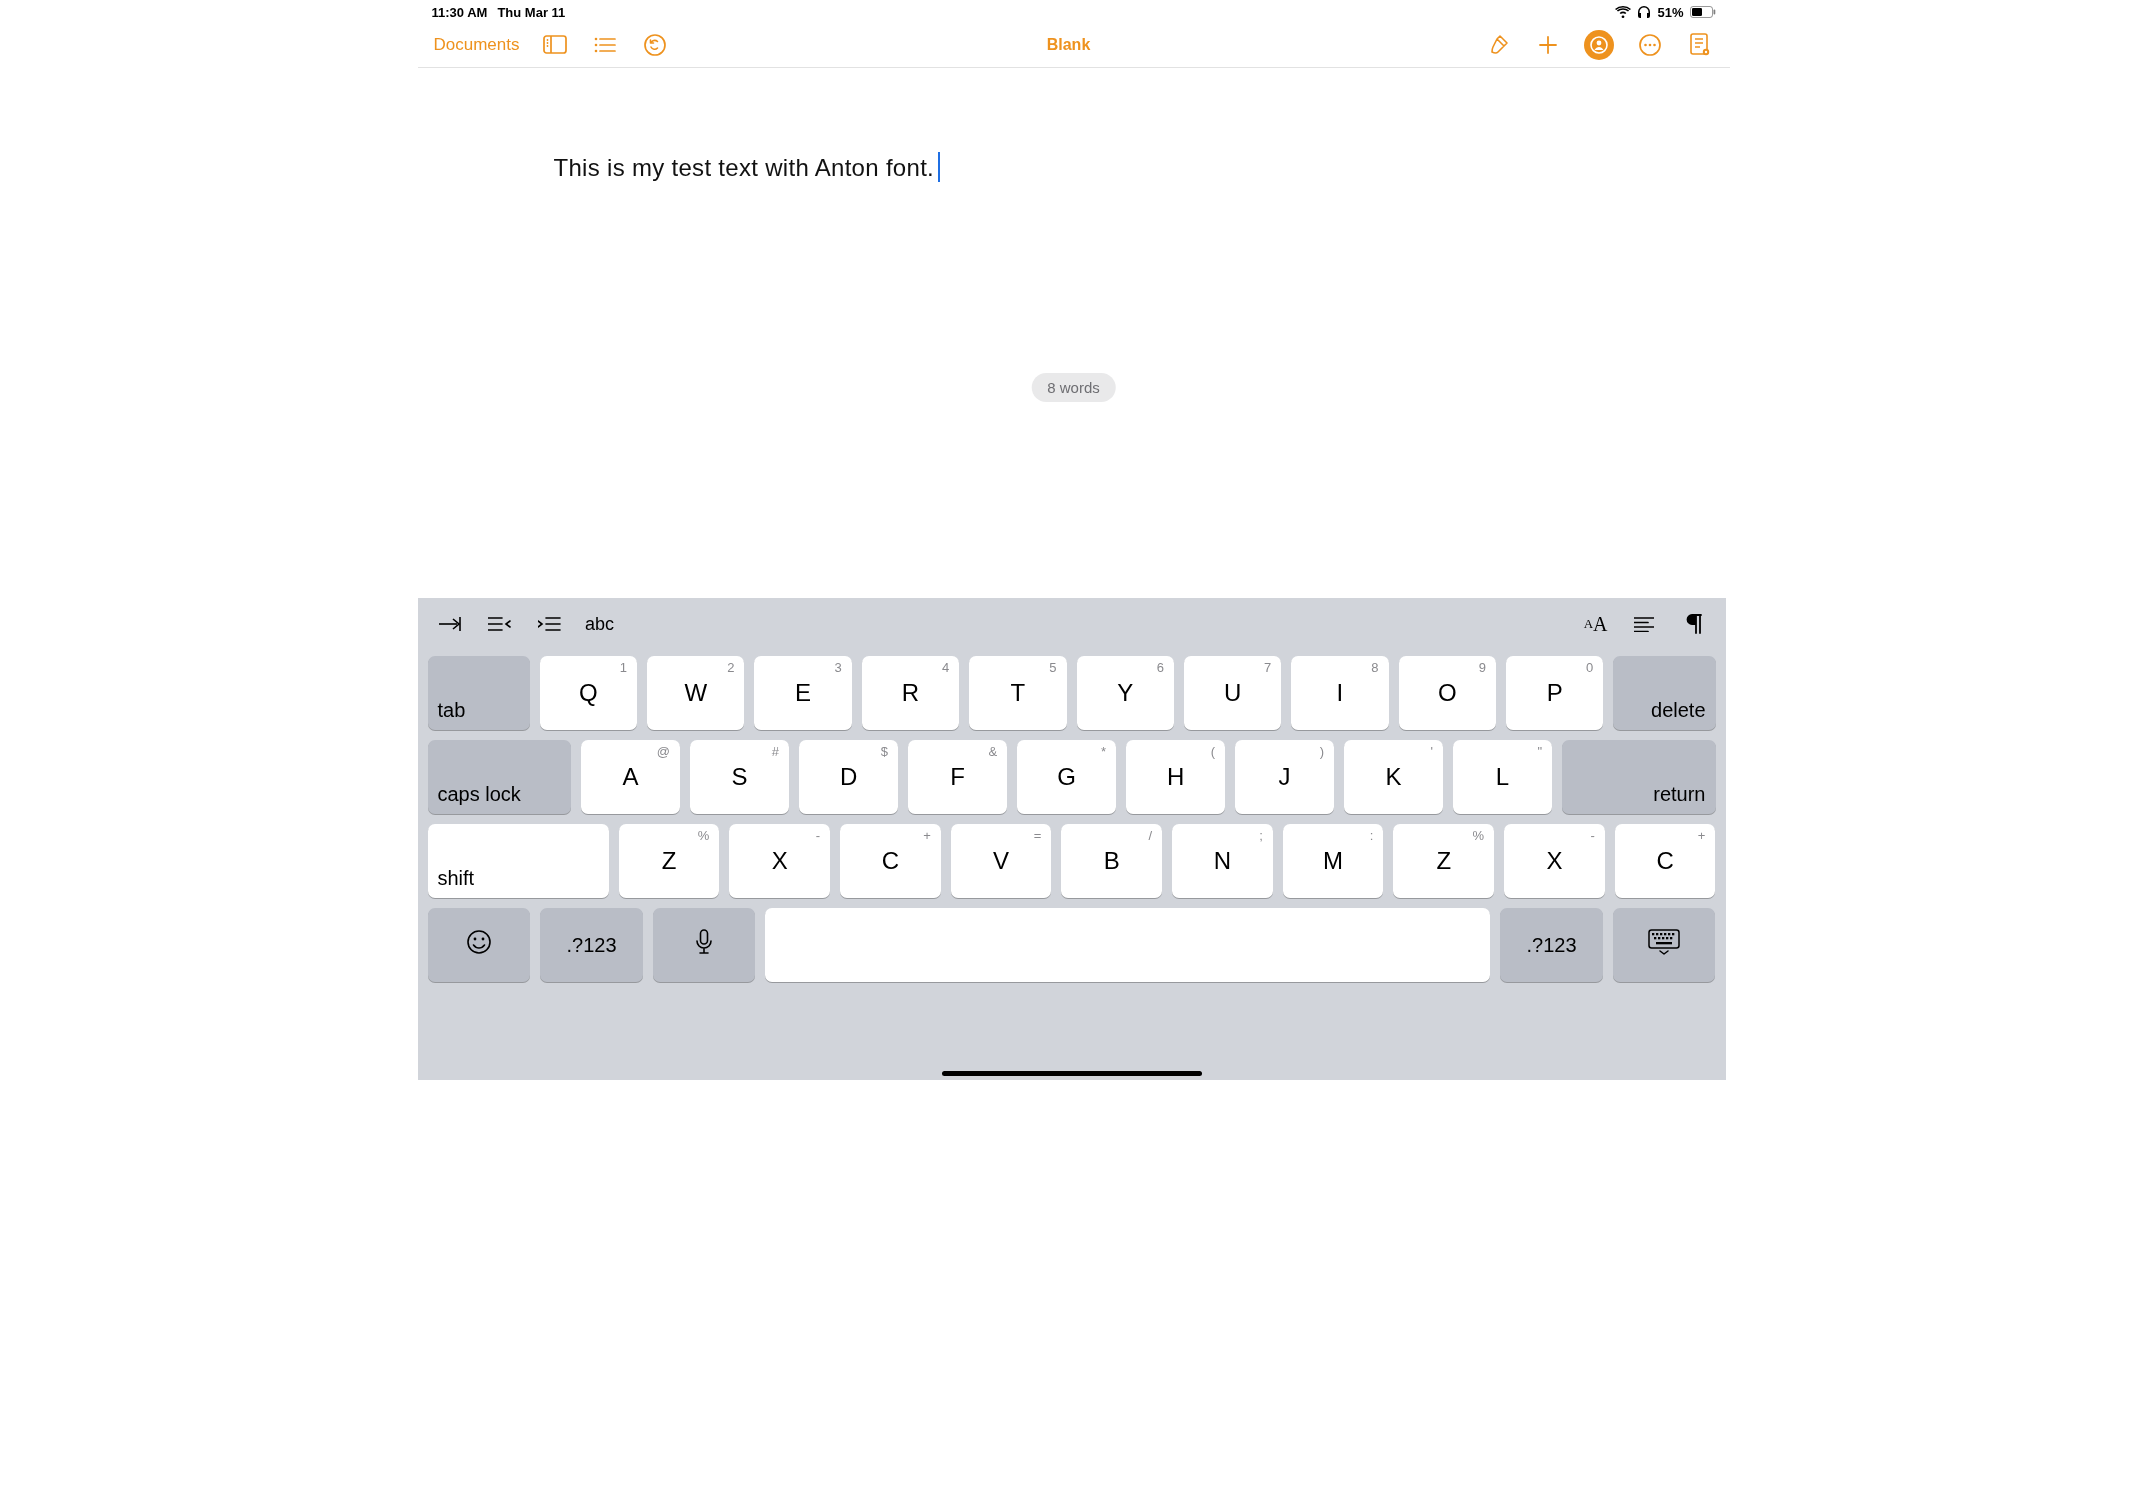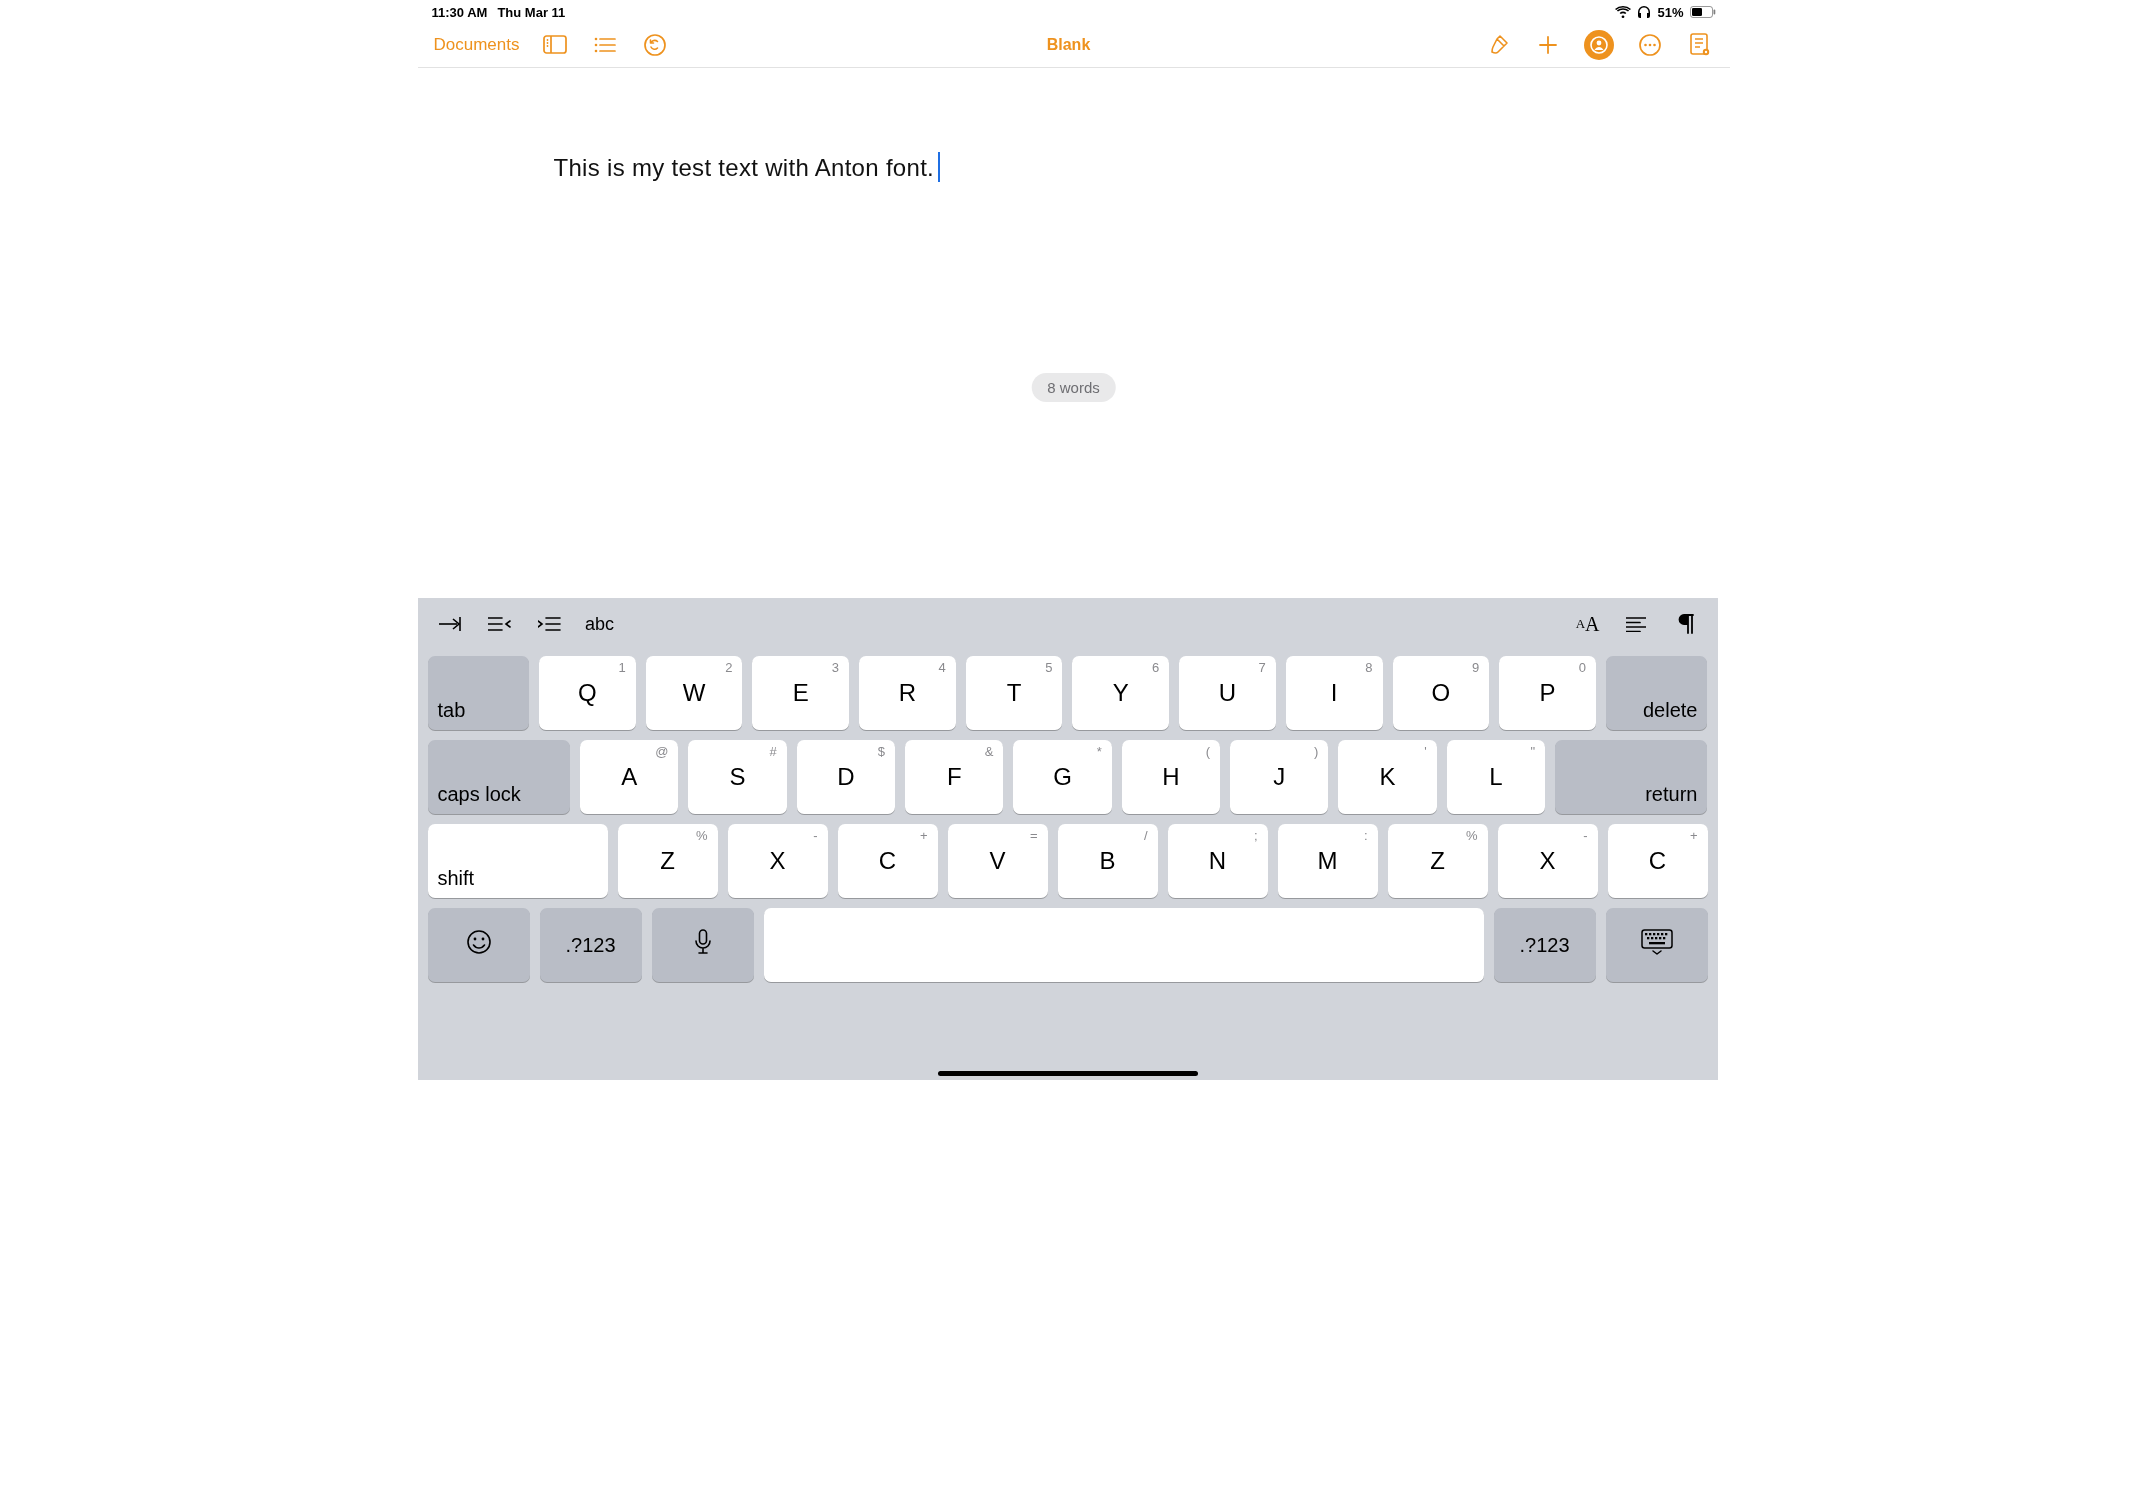--- a/index.html
+++ b/index.html
@@ -21,21 +21,21 @@
   .tb-right { margin-left: auto; }
   .collab-btn { width: 30px; height: 30px; border-radius: 50%; background: #ee921e; display: flex; align-items: center; justify-content: center; color: #fff; }
 
   
   .doc-area { position: relative; height: 344px; padding: 84px 0 0 136px; }
   .doc-text { font-family: Impact, "Arial Black", sans-serif; font-size: 24px; letter-spacing: 0.3px; color: #121212; display: inline-block; }
   .cursor { display: inline-block; width: 2px; height: 30px; background: #1f6fe3; vertical-align: -6px; margin-left: 4px; }
   .word-count { position: absolute; bottom: 10px; left: 50%; transform: translateX(-50%); background: #e9e9ea; color: #6e6e72; padding: 6px 16px; border-radius: 18px; font-size: 15px; font-weight: 500; }
 
   
-  .keyboard { position: absolute; left: 0; right: 12px; bottom: 0; height: 482px; background: #d1d4da; display: flex; flex-direction: column; }
+  .keyboard { position: absolute; left: 0; right: 4px; bottom: 0; height: 482px; background: #d1d4da; display: flex; flex-direction: column; }
   .kb-shortcut { height: 52px; display: flex; align-items: center; padding: 0 18px; gap: 22px; color: #000; }
   .sc-btn { display: flex; align-items: center; justify-content: center; width: 28px; height: 28px; cursor: pointer; }
   .sc-abc { font-size: 18px; }
   .sc-right { margin-left: auto; display: flex; align-items: center; gap: 22px; }
 
   .kb-rows { flex: 1; display: flex; flex-direction: column; gap: 10px; padding: 6px 10px 8px 10px; }
   .kb-row { display: flex; gap: 10px; }
   .key { position: relative; flex: 1 1 0; height: 74px; border-radius: 7px; background: #fff; box-shadow: 0 1px 0 rgba(0,0,0,0.28); display: flex; align-items: center; justify-content: center; font-size: 24px; color: #000; cursor: pointer; }
   .key.gray { background: #b9bdc6; }
   .key .alt { position: absolute; top: 4px; right: 10px; font-size: 13px; color: #8a8a8e; font-weight: 400; }

